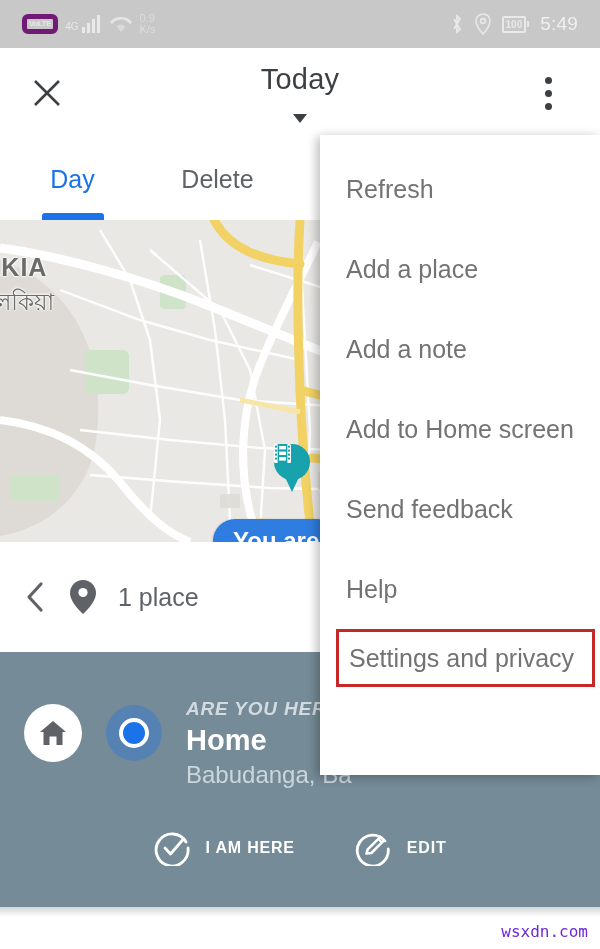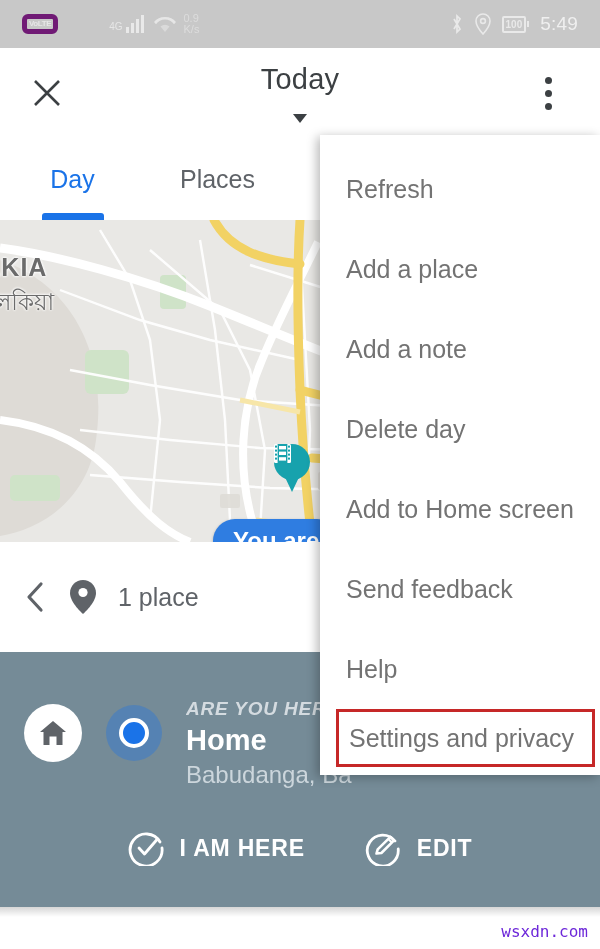--- a/index.html
+++ b/index.html
@@ -18,21 +18,21 @@
     padding: 0 22px;
   }
   .sb-left { display: flex; align-items: center; gap: 7px; }
   .sb-right { margin-left: auto; display: flex; align-items: center; gap: 11px; }
   .sb-ico { color: #e9e9e9; fill: #e9e9e9; display: block; }
   .volte-box {
     border: 5px solid #701a75; border-radius: 6px;
     font-size: 8px; font-weight: bold; letter-spacing: -0.4px;
     color: #e6e6e6; padding: 1px 2px; line-height: 8px;
   }
-  .sb-4g { font-size: 10px; color: #e6e6e6; align-self: flex-start; margin-top: 8px; margin-right:-4px;margin-left:44px;}
+  .sb-4g { font-size: 10px; color: #e6e6e6; align-self: flex-start; margin-top: 8px; margin-right:-4px;}
   .netspeed {
     font-size: 11px; line-height: 11px; color: #dcdcdc; text-align: left;
   }
   .battery-box {
     border: 2px solid #e9e9e9; border-radius: 2px; padding: 0 2px;
     font-size: 10px; font-weight: bold; color: #e9e9e9; line-height: 13px;
   }
   .battery-wrap { display:flex; align-items:center; }
   .battery-nub { width:2px; height:6px; background:#e9e9e9; margin-left:1px; }
   .sb-time { font-size: 19px; color: #efefef; letter-spacing: 0.2px; }
@@ -168,21 +168,21 @@
   }
   .card-sub {
     font-size: 24px; color: #ccd6dc; margin-top: 4px; white-space: nowrap;
   }
   .card-actions {
     position: absolute; left: 0; top: 178px; width: 600px;
     display: flex; align-items: center; justify-content: center; gap: 60px;
   }
   .action-btn {
     display: flex; align-items: center; gap: 16px; cursor: pointer;
-    color: #ffffff; font-size: 23px; font-weight: bold; letter-spacing: 0.8px;
+    color: #ffffff; font-size: 16px; font-weight: bold; letter-spacing: 0.8px;
   }
 
   
   .menu {
     position: absolute; left: 320px; top: 135px; width: 280px; height: 640px;
     background: #ffffff; box-shadow: -3px 2px 10px rgba(0,0,0,0.28);
     padding-top: 14px;
   }
   .menu-item {
     height: 80px; display: flex; align-items: center; padding-left: 26px;
@@ -260,21 +260,21 @@
       <span></span>
     </div>
   </div>
 
   <div class="tabs">
     <div class="tab active">
       <span>Day</span>
       <div class="tab-underline"></div>
     </div>
     <div class="tab inactive">
-      <span>Places</span>
+      <span>Delete</span>
     </div>
   </div>
 
   <div class="map">
     <svg width="600" height="322" viewBox="0 0 600 322">
       <rect x="0" y="0" width="600" height="322" fill="#e9e8e5"></rect>
 
       <path d="M560 0 L600 0 L600 322 L548 322 C540 240 556 120 560 0 Z" fill="#bfdff2" opacity="0.85"></path>
       <path d="M0 120 L26 130 L20 170 L0 164 Z" fill="#bfdff2" opacity="0.7"></path>
 
@@ -411,21 +411,20 @@
         <span>EDIT</span>
       </div>
     </div>
   </div>
   <div class="card-shadow"></div>
 
   <div class="menu">
     <div class="menu-item">Refresh</div>
     <div class="menu-item">Add a place</div>
     <div class="menu-item">Add a note</div>
-    <div class="menu-item">Delete day</div>
     <div class="menu-item">Add to Home screen</div>
     <div class="menu-item">Send feedback</div>
     <div class="menu-item">Help</div>
     <div class="menu-item highlighted">Settings and privacy</div>
   </div>
 
   <div class="watermark">wsxdn.com</div>
 
 </div>
 

